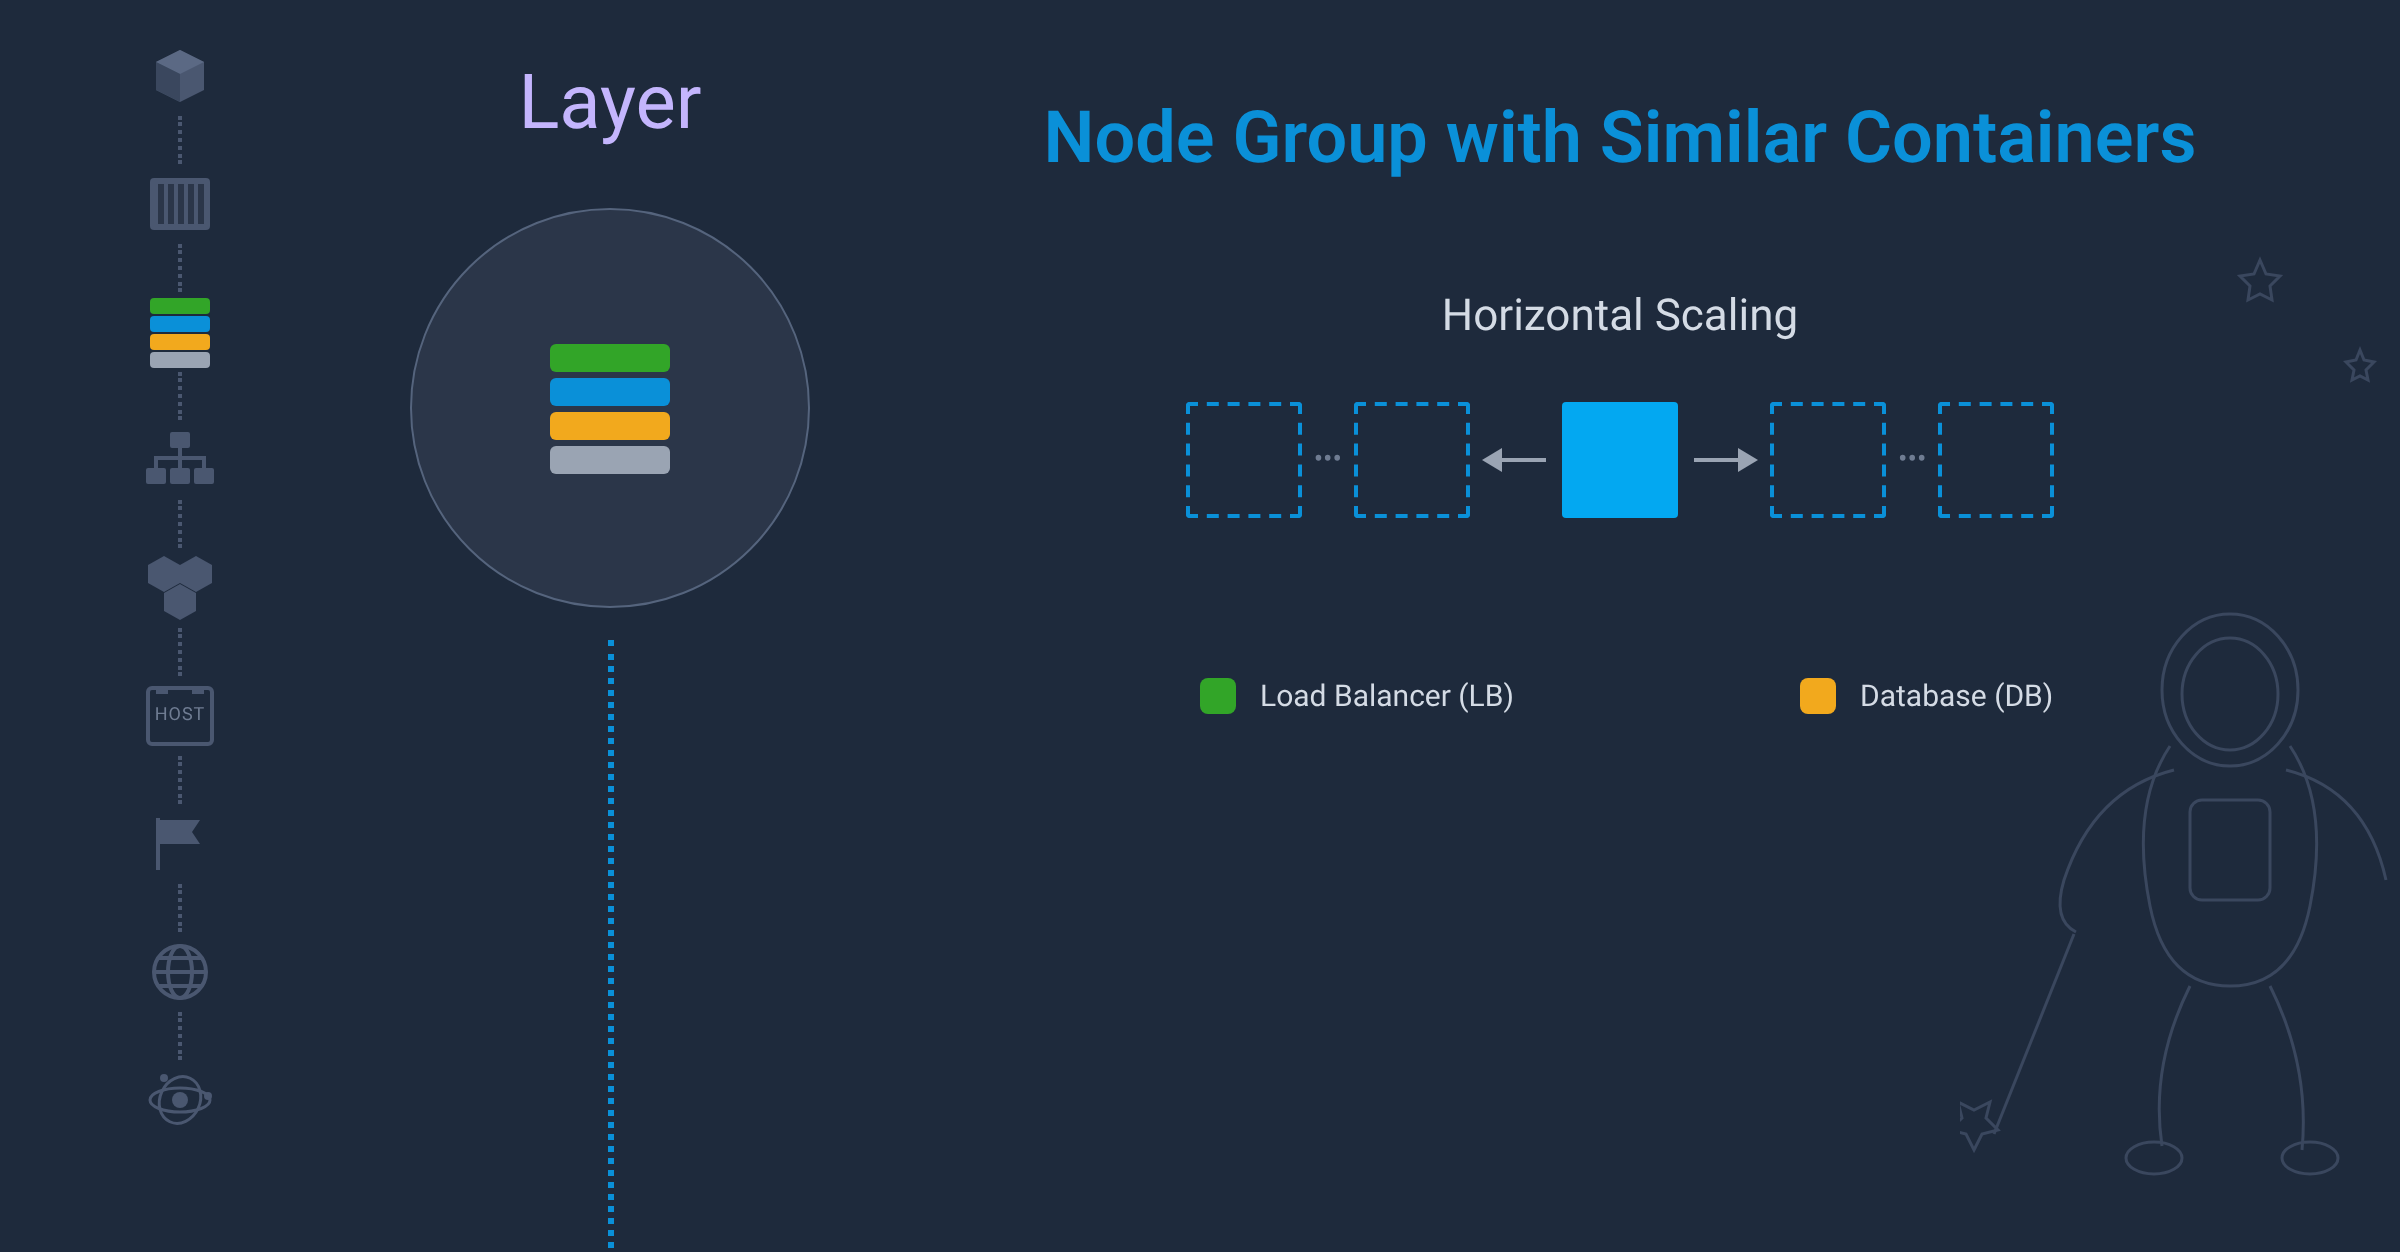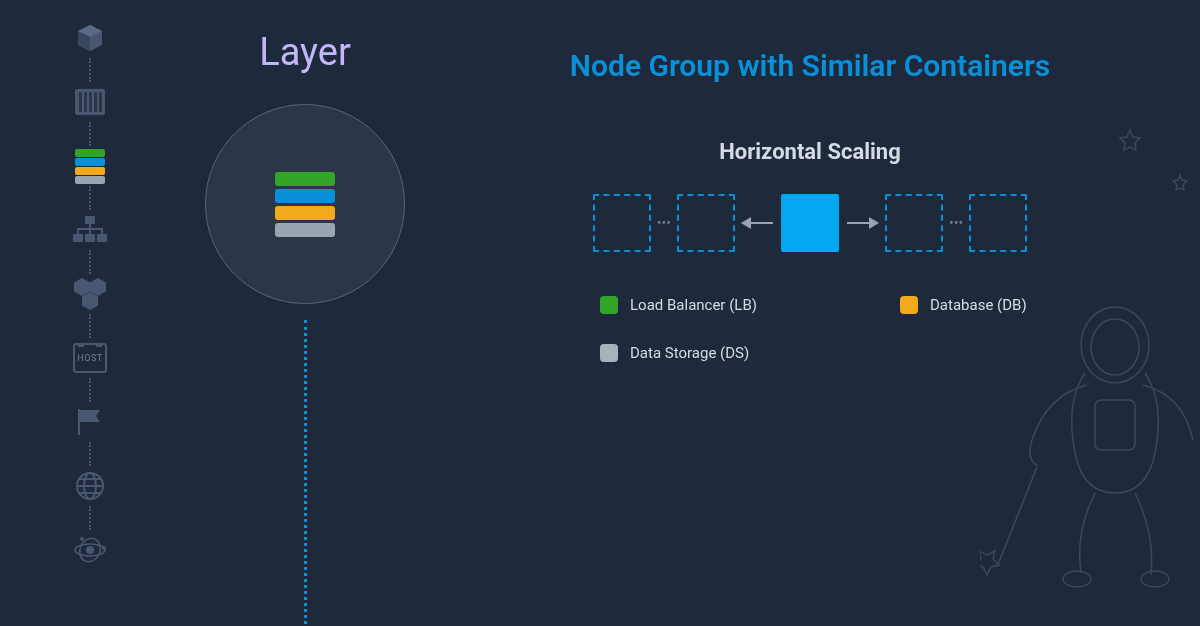--- a/index.html
+++ b/index.html
@@ -52,24 +52,24 @@
     margin-top:16px; width:2px; height:310px;
     border-left:3px dotted #0a90d8;
   }
 
   
   .right-panel {
     position:absolute; left:480px; top:48px; width:660px;
     display:flex; flex-direction:column;
   }
   .right-title {
-    font-size:30px; font-weight:600; color:#0a90d8; text-align:center;
+    font-size:36px; font-weight:600; color:#0a90d8; text-align:center;
   }
   .scaling-title {
-    margin-top:56px; font-size:22px; font-weight:700; color:#d4dbe5; text-align:center;
+    margin-top:56px; font-size:22px; font-weight:400; color:#d4dbe5; text-align:center;
   }
 
   .scaling-row {
     margin-top:30px;
     display:flex; align-items:center; justify-content:center; gap:0;
   }
   .sq {
     width:58px; height:58px;
     border:2px dashed #0a90d8; border-radius:2px;
   }
@@ -79,21 +79,21 @@
     width:30px; height:2px; background:#9aa4b3; position:relative; margin:0 8px;
   }
   .arrow::after, .arrow::before {
     content:""; position:absolute; top:-5px;
     border-top:6px solid transparent; border-bottom:6px solid transparent;
   }
   .arrow.right::after { right:-2px; border-left:10px solid #9aa4b3; }
   .arrow.left::before  { left:-2px;  border-right:10px solid #9aa4b3; }
 
   .legend {
-    margin-top:44px;
+    margin-top:80px;
     display:grid; grid-template-columns:1fr 1fr;
     column-gap:60px; row-gap:30px;
     padding-left:120px;
   }
   .legend-item { display:flex; align-items:center; gap:12px; font-size:15px; color:#d4dbe5; }
   .swatch { width:18px; height:18px; border-radius:4px; }
   .sw-green  { background:#32a528; }
   .sw-blue   { background:#0a90d8; }
   .sw-orange { background:#f2a91d; }
   .sw-grey   { background:#a8b1be; }
@@ -226,24 +226,20 @@
   </div>
 
   <div class="legend">
     <div class="legend-item">
       <div class="swatch sw-green"></div>
       <span>Load Balancer (LB)</span>
     </div>
     <div class="legend-item">
       <div class="swatch sw-orange"></div>
       <span>Database (DB)</span>
-    </div>
-    <div class="legend-item">
-      <div class="swatch sw-grey"></div>
-      <span>Data Storage (DS)</span>
     </div>
   </div>
 </div>
 
 <div class="deco">
   <svg width="220" height="500" viewBox="0 0 220 500">
 
     <path d="M150 10 l3 7 7 1 -5 5 1 7 -6 -3 -6 3 1 -7 -5 -5 7 -1z"></path>
     <path d="M200 55 l2 5 5 1 -4 4 1 5 -4 -2 -4 2 1 -5 -4 -4 5 -1z"></path>
 

